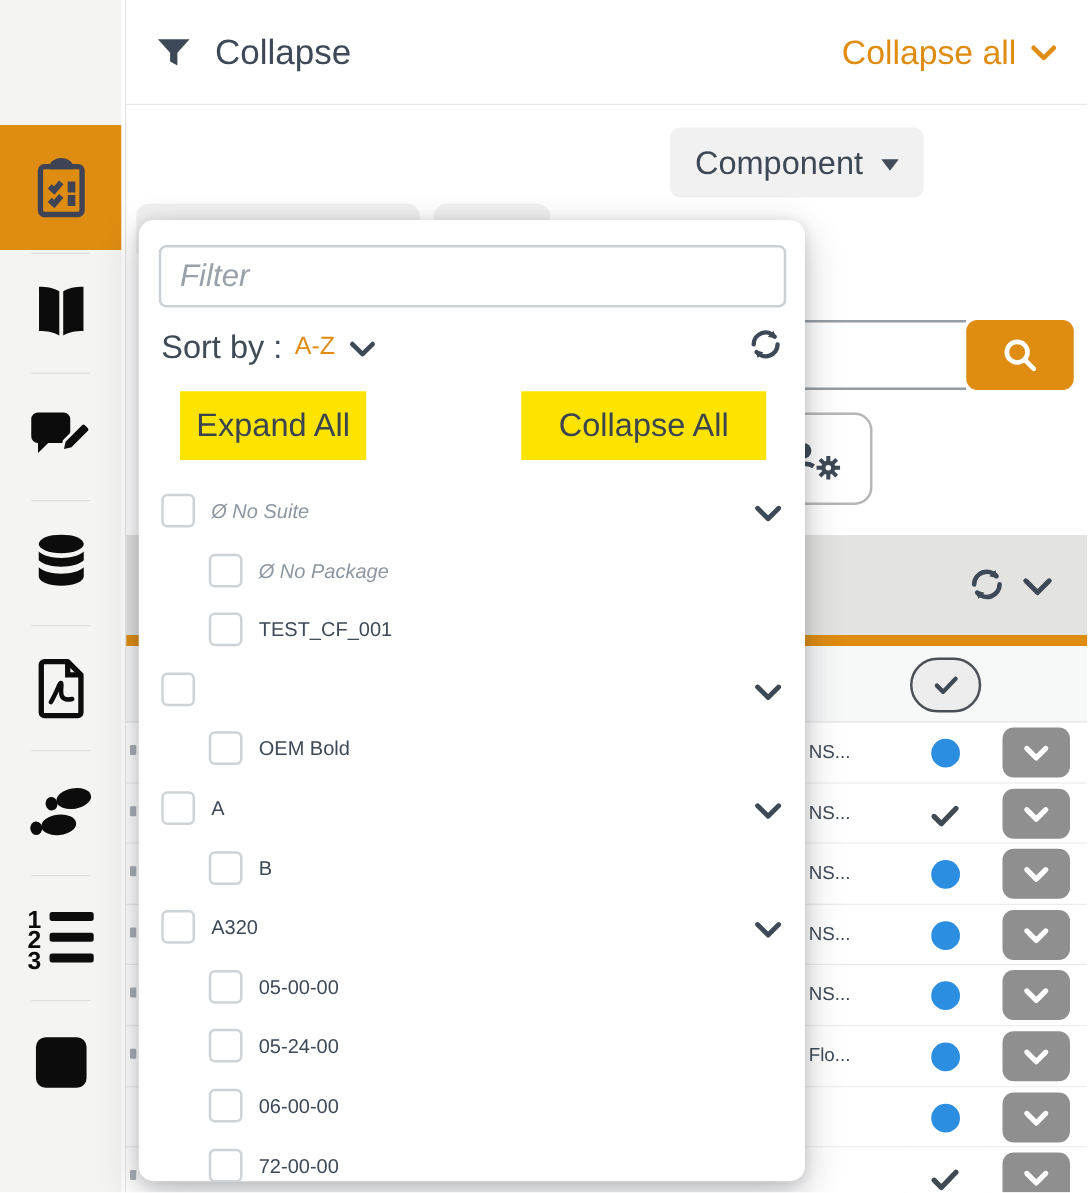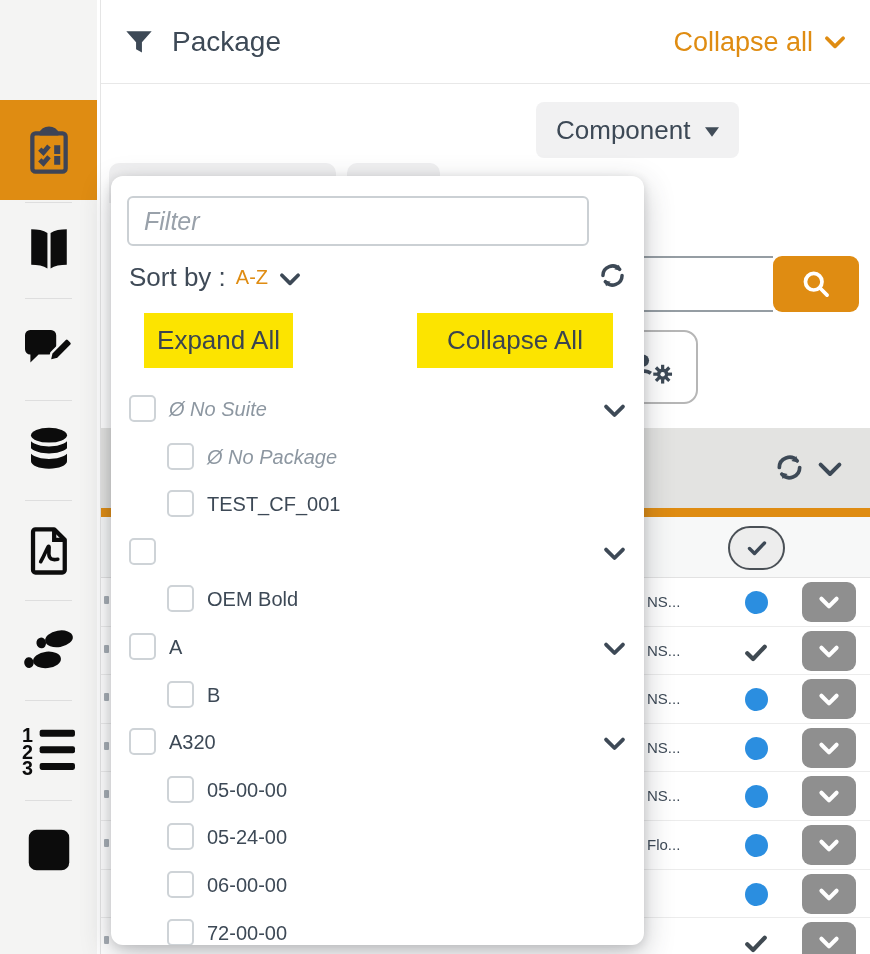--- a/index.html
+++ b/index.html
@@ -51,34 +51,34 @@
   .trow{position:relative;height:48.6px;border-bottom:1px solid #ececec;background:#fff;}
   .trow .txt{position:absolute;left:546px;top:0;line-height:48.6px;font-size:15px;color:#3e4a57;white-space:nowrap;}
   .trow .dot{position:absolute;left:644px;top:13px;width:23px;height:23px;border-radius:50%;background:var(--blue,#2B8EE0);}
   .trow .chk{position:absolute;left:641px;top:11px;width:28px;height:28px;color:#404a52;}
   .trow .rbtn{position:absolute;left:701px;top:4px;width:54px;height:40px;border:none;border-radius:9px;background:var(--button-gray,#8F8F8F);display:flex;align-items:center;justify-content:center;cursor:pointer;}
   .trow .rbtn svg{width:26px;height:26px;color:#fff;}
   .trow .edge{position:absolute;left:3px;top:18px;width:5px;height:8px;background:#a7aeb5;border-radius:1px;}
 
   
   .panel{position:absolute;left:10px;top:176px;width:533px;height:769px;background:#fff;border-radius:12px;box-shadow:0 10px 30px rgba(45,50,60,.28),0 2px 10px rgba(0,0,0,.12);overflow:hidden;z-index:10;}
-  .p-input{position:absolute;left:16px;top:20px;width:462px;height:50px;border:2px solid #cbd0d4;border-radius:6px;font-size:25px;color:#3d4956;padding:0 15px;outline:none;}
+  .p-input{position:absolute;left:16px;top:20px;width:502px;height:50px;border:2px solid #cbd0d4;border-radius:6px;font-size:25px;color:#3d4956;padding:0 15px;outline:none;}
   .p-input::placeholder{font-style:italic;color:#99a1aa;}
   .sort-row{position:absolute;left:18px;right:16px;top:82px;height:38px;display:flex;align-items:center;}
   .sort-label{font-size:26px;color:#3f4a57;}
   .sort-value{font-size:20px;color:var(--accent,#DF8C12);margin-left:10px;cursor:pointer;}
   .sort-chev{width:26px;height:26px;color:#3d4956;margin-left:9px;margin-top:4px;cursor:pointer;}
   .p-refresh{position:absolute;right:0;top:2px;width:31px;height:31px;color:#3d4956;cursor:pointer;}
   .ybtn{position:absolute;top:137px;height:55px;background:var(--yellow,#FCE400);color:#3b454f;font-size:26px;display:flex;align-items:center;justify-content:center;cursor:pointer;}
   .yb1{left:33px;width:149px;} .yb2{left:306px;width:196px;}
   .tree{position:absolute;left:0;right:0;top:210px;bottom:0;}
   .tree-row{position:relative;height:47.6px;}
   .tree-row .cb{position:absolute;top:9px;width:27px;height:27px;border:2px solid #ced3d7;border-radius:5px;background:#fff;cursor:pointer;}
   .tree-row.lvl0 .cb{left:18px;} .tree-row.lvl1 .cb{left:56px;}
-  .tree-row .tlabel{position:absolute;top:0;line-height:47.6px;font-size:20px;color:#3d4956;white-space:nowrap;}
+  .tree-row .tlabel{position:absolute;top:0;line-height:47.6px;font-size:16px;color:#3d4956;white-space:nowrap;}
   .tree-row.lvl0 .tlabel{left:58px;} .tree-row.lvl1 .tlabel{left:96px;}
   .tree-row .tlabel.muted{color:#8d97a1;font-style:italic;}
   .tree-row .tchev{position:absolute;right:16px;top:11px;width:27px;height:27px;color:#3d4956;cursor:pointer;}
 </style>
 </head>
 <body>
 
 <div id="app">
 
   <div class="sidebar">
@@ -153,21 +153,21 @@
     <div class="side-div" style="top:700px"></div>
     <div class="side-div" style="top:800px"></div>
   </div>
 
   <div class="content">
 
     <div class="topbar">
       <svg class="funnel" viewBox="0 0 24 24" fill="currentColor">
         <path d="M2.5 4h19l-7.3 8.2v7.6l-4.4-2.4v-5.2L2.5 4z"></path>
       </svg>
-      <span class="tb-title">Package</span>
+      <span class="tb-title">Collapse</span>
       <span class="collapse-all">
         <span>Collapse all</span>
         <svg viewBox="0 0 24 24" fill="none" stroke="currentColor" stroke-width="3.4" stroke-linecap="round" stroke-linejoin="round">
             <path d="M4.5 8.5l7.5 7.5 7.5-7.5"></path>
           </svg>
       </span>
     </div>
 
     <div class="chip chip3">
       <span>Component</span>

